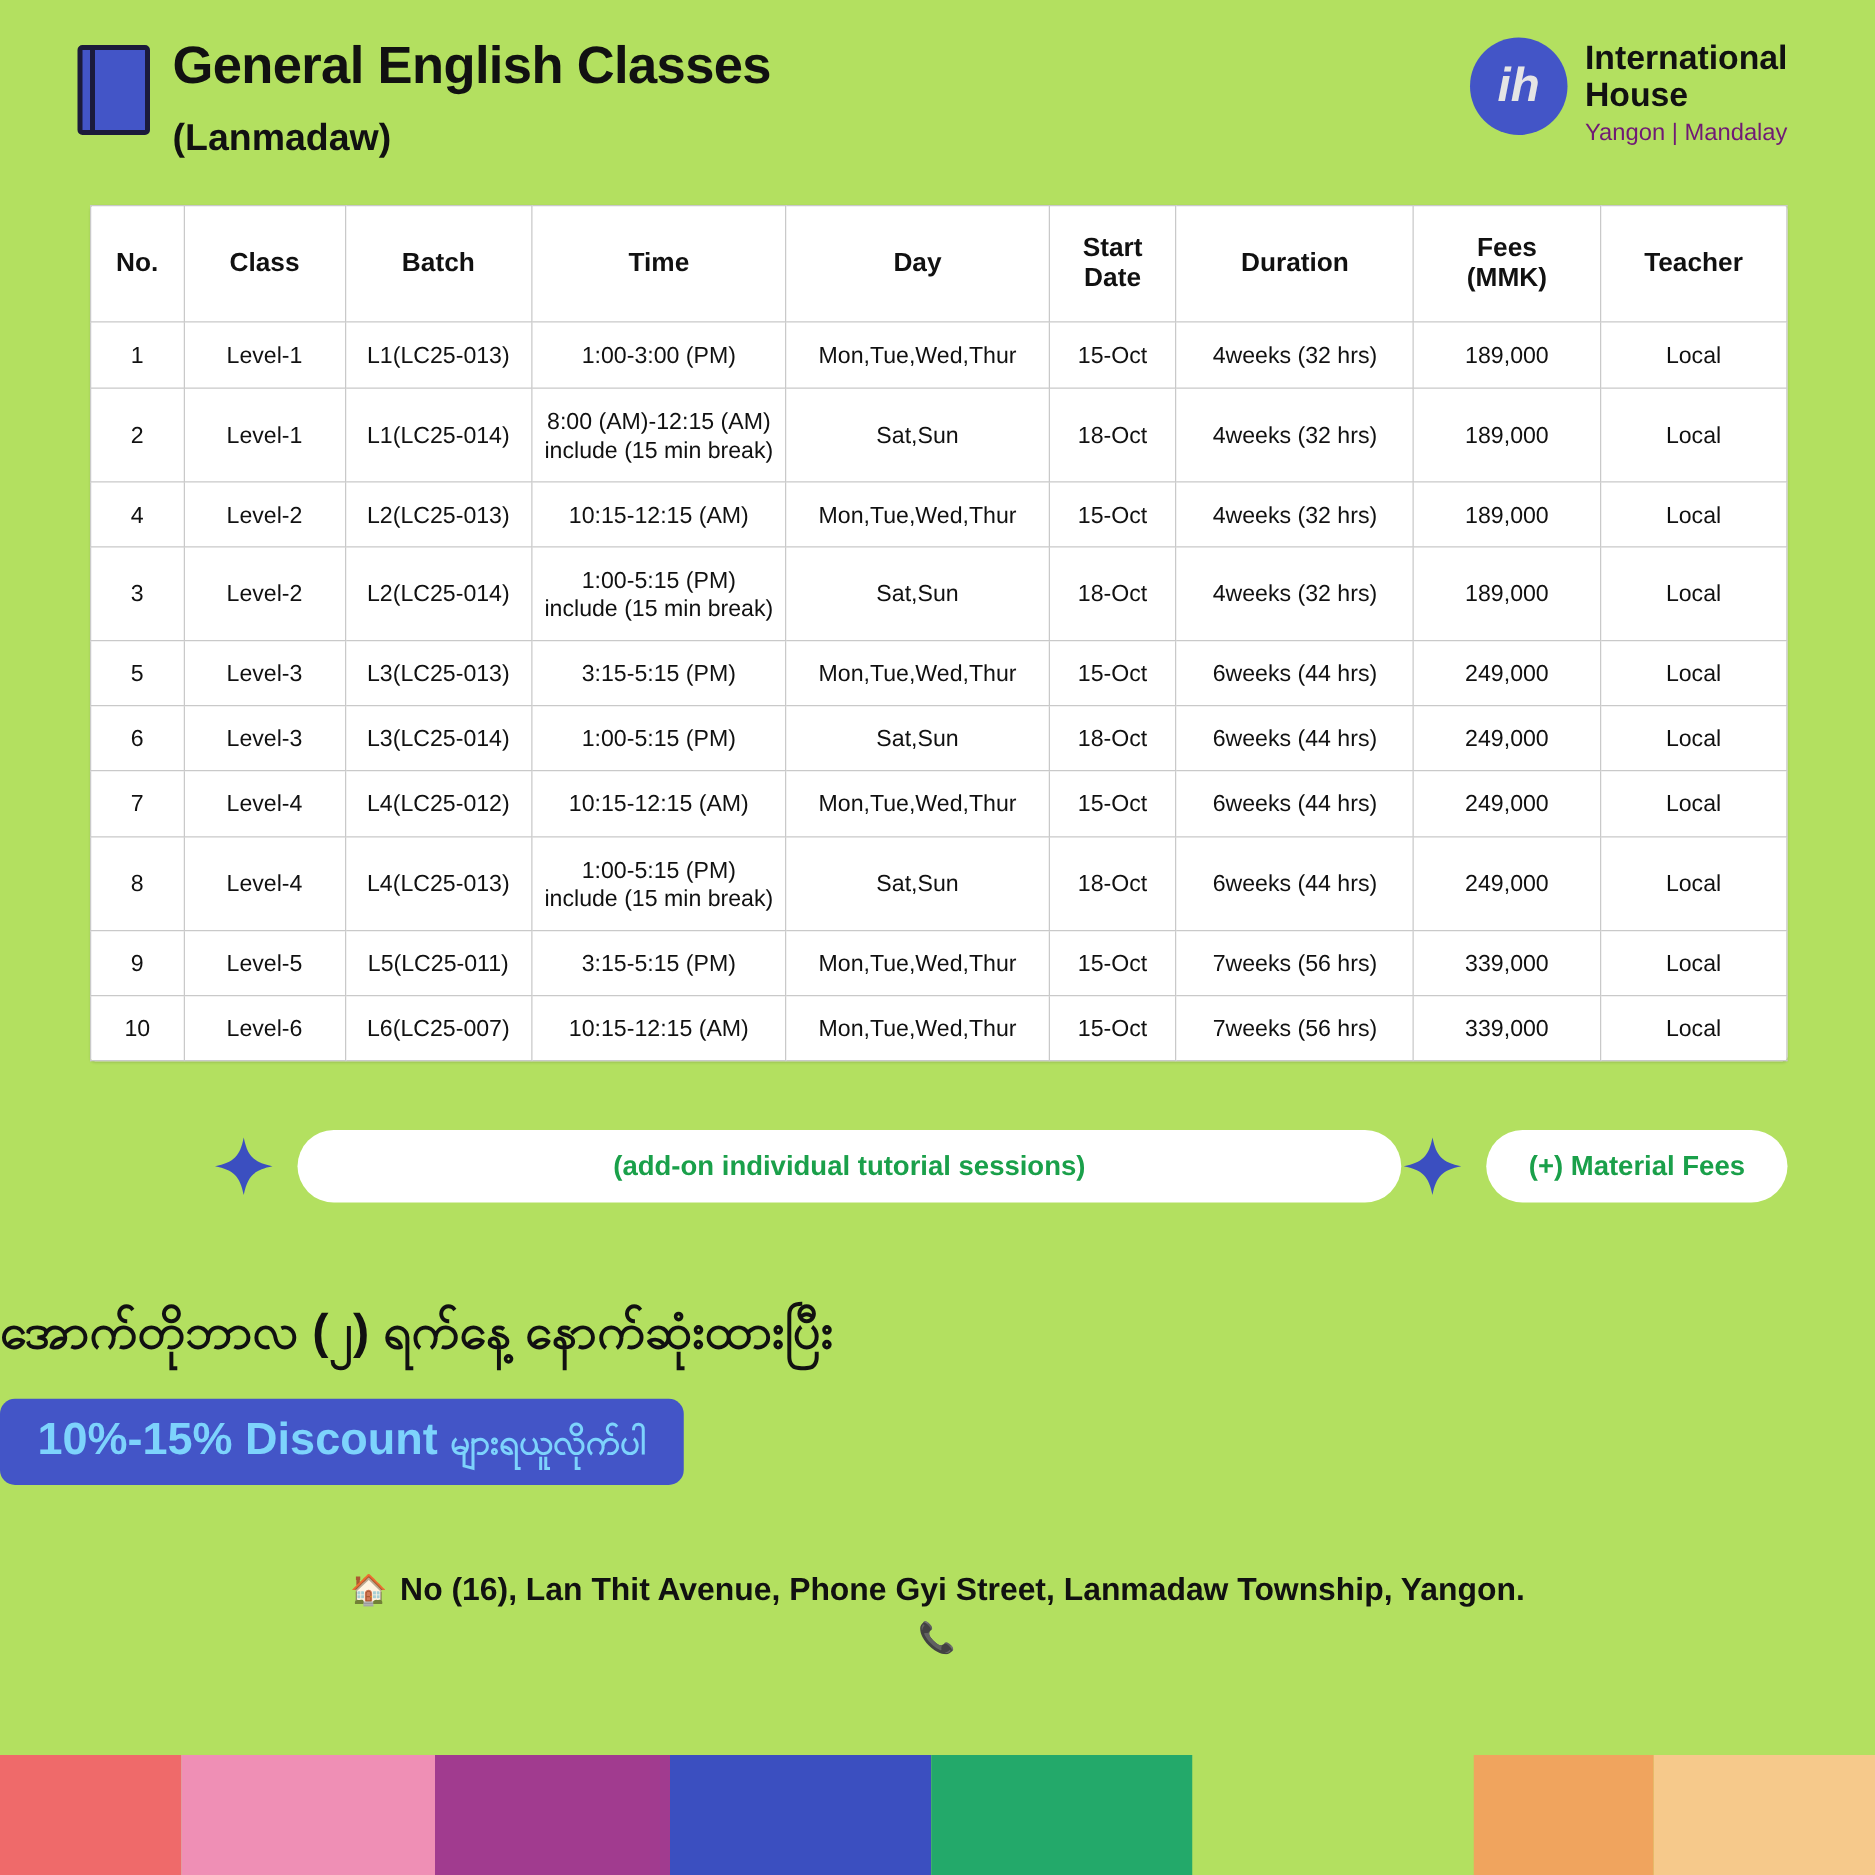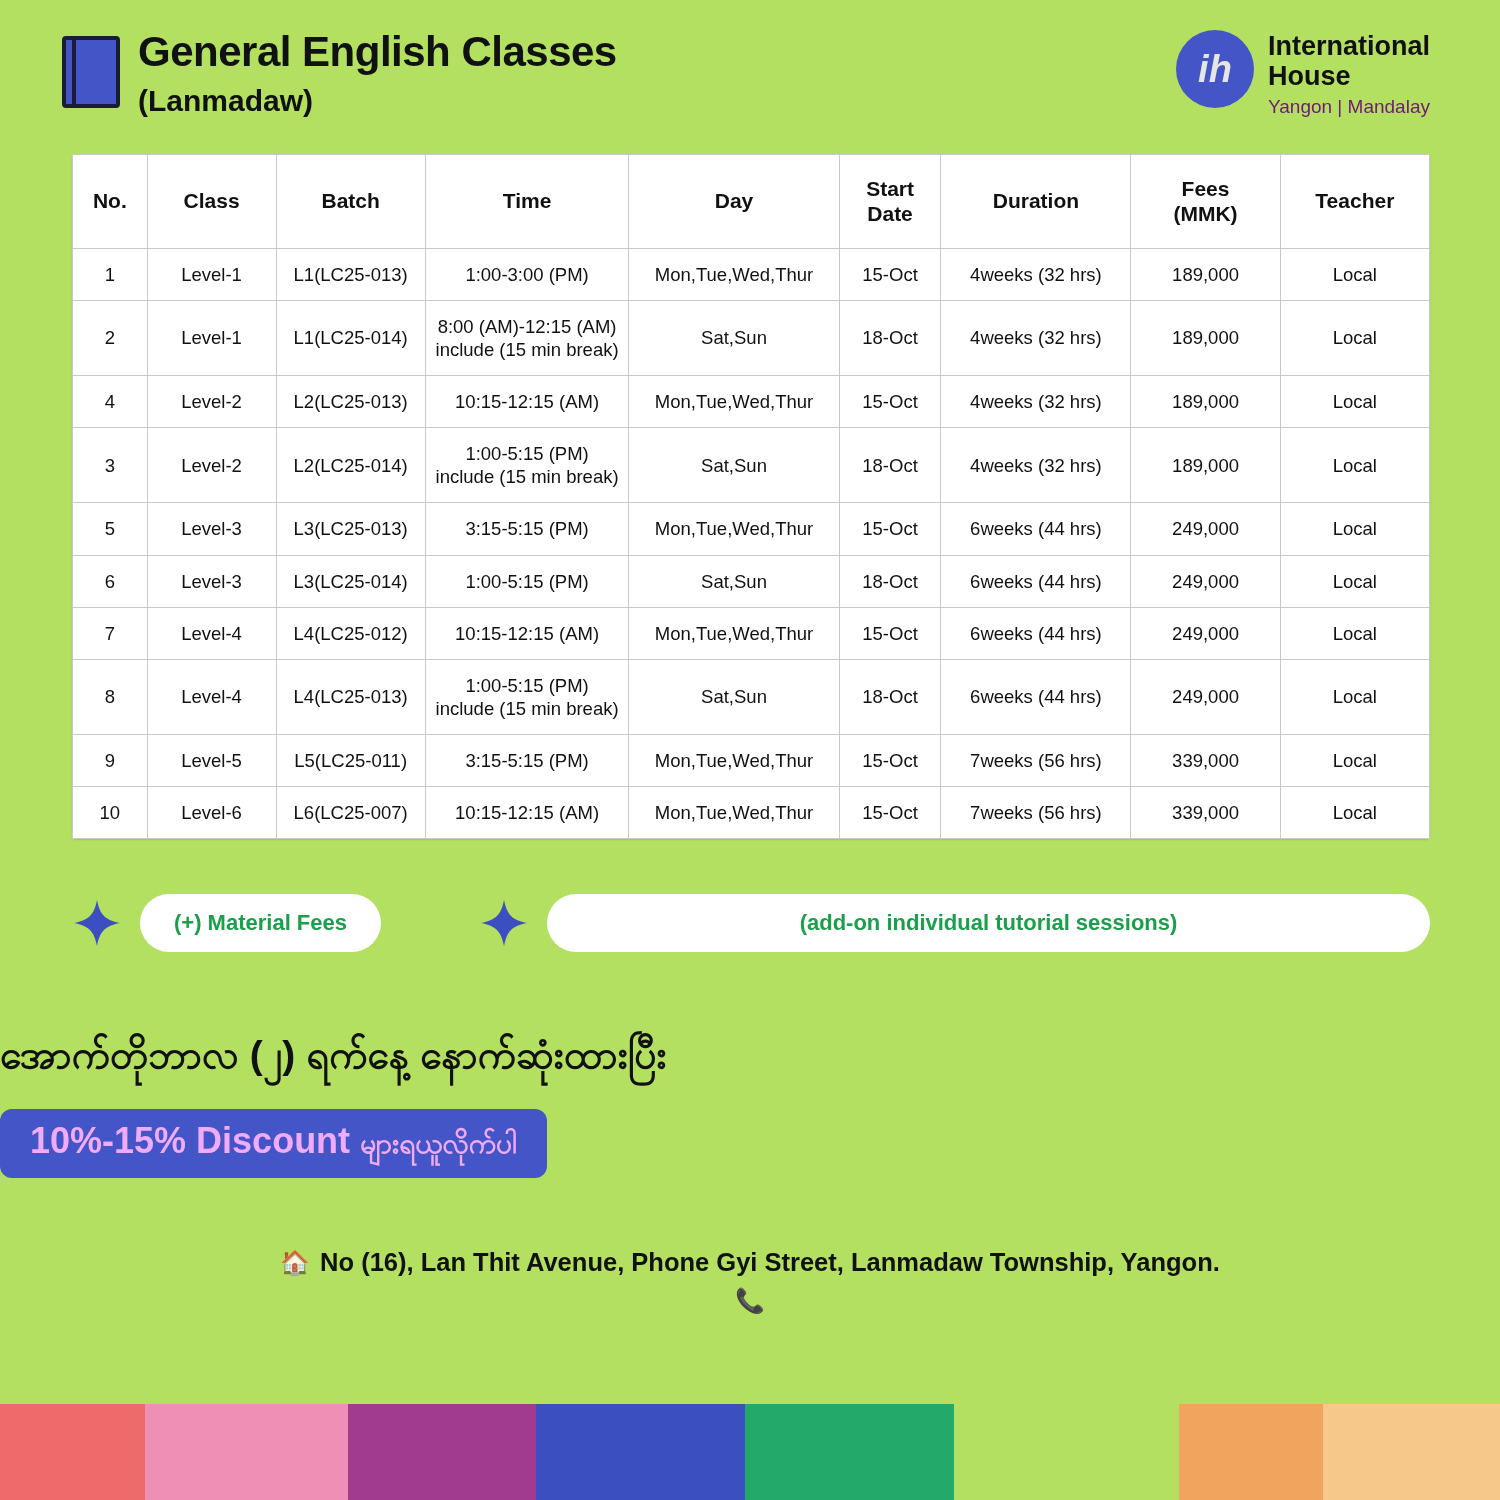--- a/index.html
+++ b/index.html
@@ -36,21 +36,21 @@
   .book-icon .spine {
     position: absolute; left: 10px; top: 0; bottom: 0;
     width: 4px; background: #1b1b3a;
   }
   .main-title {
     font-size: 42px; font-weight: bold; color: #111;
     letter-spacing: -0.5px; line-height: 1.05;
   }
   .sub-title {
     font-size: 30px; font-weight: bold; color: #111;
-    margin-top: 10px;
+    margin-top: 20px;
   }
   .brand { display: flex; align-items: flex-start; gap: 14px; }
   .brand-logo {
     width: 78px; height: 78px; border-radius: 50%;
     background: #4355c7; color: #e5e5e5;
     display: flex; align-items: center; justify-content: center;
     font-size: 38px; font-weight: bold; font-style: italic;
     flex: none;
   }
   .brand-text { padding-top: 2px; }
@@ -126,21 +126,21 @@
   .promo-line {
     font-size: 39px; font-weight: bold; color: #111;
     letter-spacing: 0.2px;
   }
   .discount-badge {
     display: inline-block;
     margin-top: 22px;
     background: #4355c7;
     border-radius: 12px;
     padding: 11px 30px;
-    color: #f0abfc;
+    color: #7dd3fc;
     font-size: 36px; font-weight: bold;
   }
   .discount-badge .mm { font-size: 28px; }
 
   
   .contact { margin-top: 70px; text-align: center; color: #111; }
   .contact-line {
     font-size: 25.5px; font-weight: bold;
     display: flex; align-items: center; justify-content: center; gap: 10px;
   }
@@ -317,35 +317,35 @@
         <td>15-Oct</td>
         <td>7weeks (56 hrs)</td>
         <td>339,000</td>
         <td>Local</td>
       </tr>
     </tbody>
   </table>
 </div>
 
 <div class="pills">
+  <div class="pill-group two">
+    <div class="spark">
+      <svg width="50" height="50" viewBox="0 0 50 50">
+          <path d="M25 2 C28 17 33 22 48 25 C33 28 28 33 25 48 C22 33 17 28 2 25 C17 22 22 17 25 2 Z" fill="#3b4fc0"></path>
+        </svg>
+    </div>
+    <div class="pill wide">(add-on individual tutorial sessions)</div>
+  </div>
   <div class="pill-group one">
     <div class="spark">
       <svg width="50" height="50" viewBox="0 0 50 50">
           <path d="M25 2 C28 17 33 22 48 25 C33 28 28 33 25 48 C22 33 17 28 2 25 C17 22 22 17 25 2 Z" fill="#3b4fc0"></path>
         </svg>
     </div>
     <div class="pill">(+) Material Fees</div>
-  </div>
-  <div class="pill-group two">
-    <div class="spark">
-      <svg width="50" height="50" viewBox="0 0 50 50">
-          <path d="M25 2 C28 17 33 22 48 25 C33 28 28 33 25 48 C22 33 17 28 2 25 C17 22 22 17 25 2 Z" fill="#3b4fc0"></path>
-        </svg>
-    </div>
-    <div class="pill wide">(add-on individual tutorial sessions)</div>
   </div>
 </div>
 
 <div class="promo">
   <div class="promo-line">အောက်တိုဘာလ (၂) ရက်နေ့ နောက်ဆုံးထားပြီး</div>
   <div class="discount-badge">
     <span>10%-15% Discount</span>
     <span class="mm">များရယူလိုက်ပါ</span>
   </div>
 </div>

